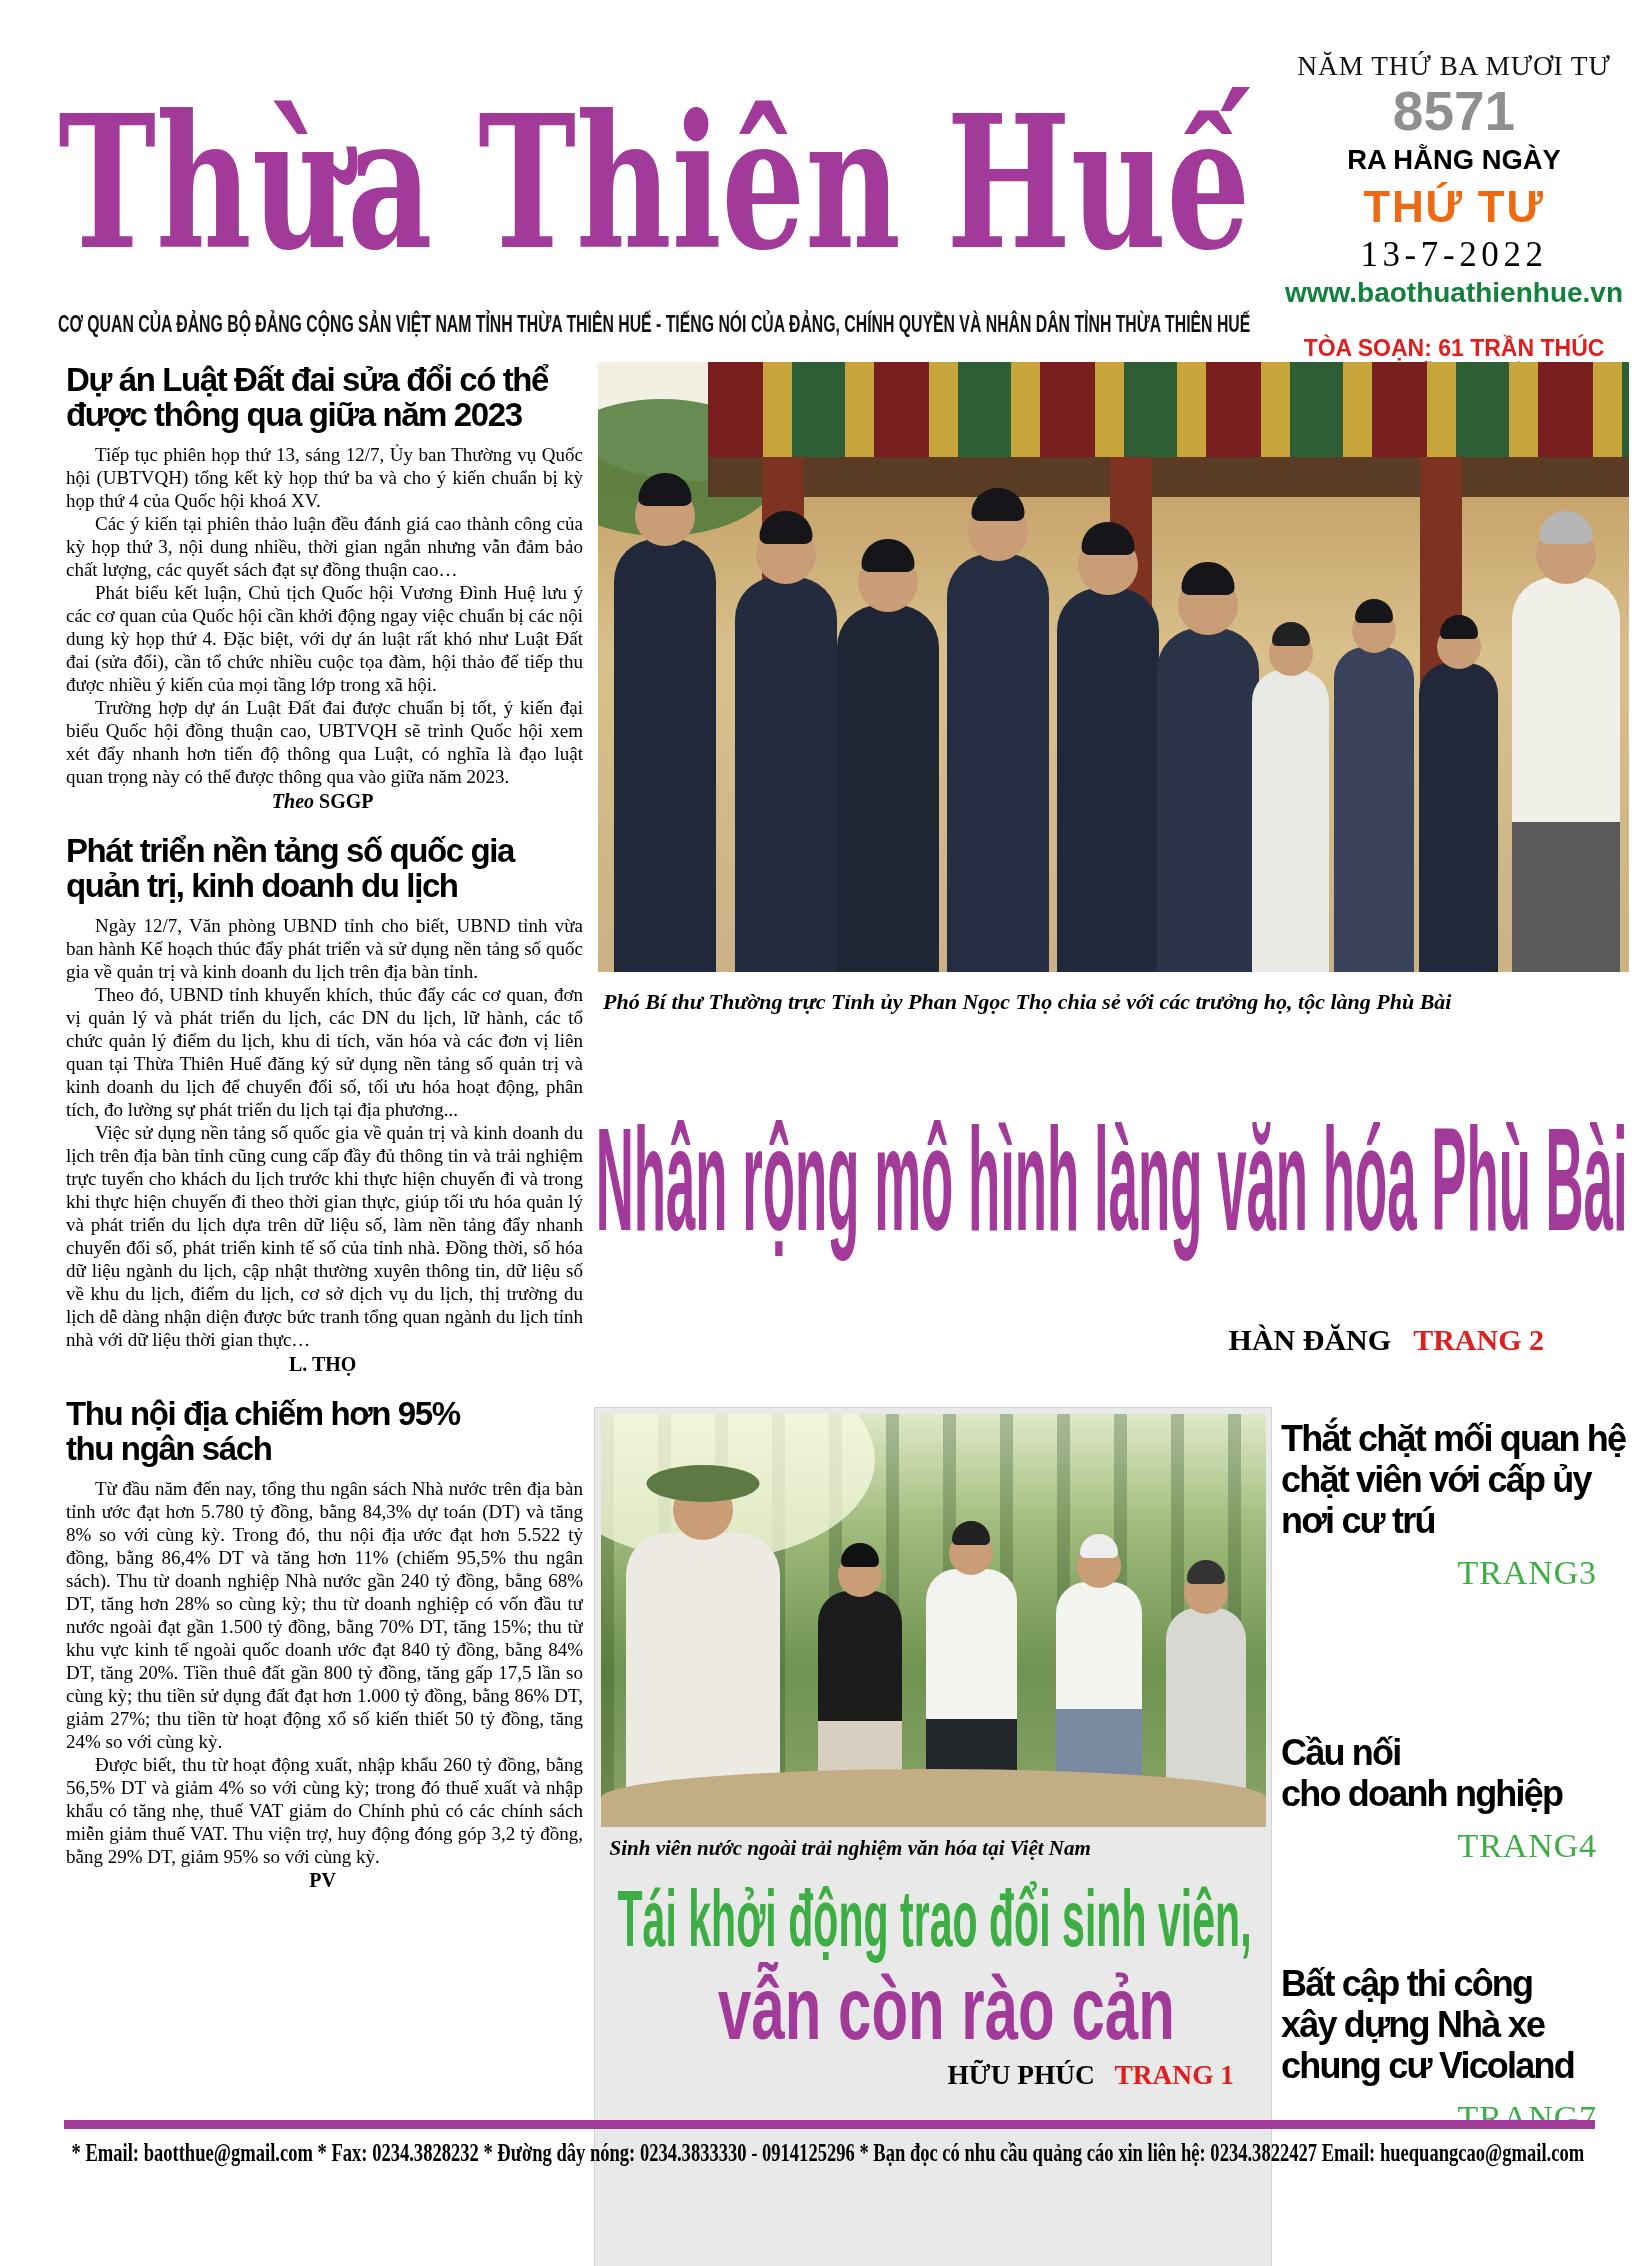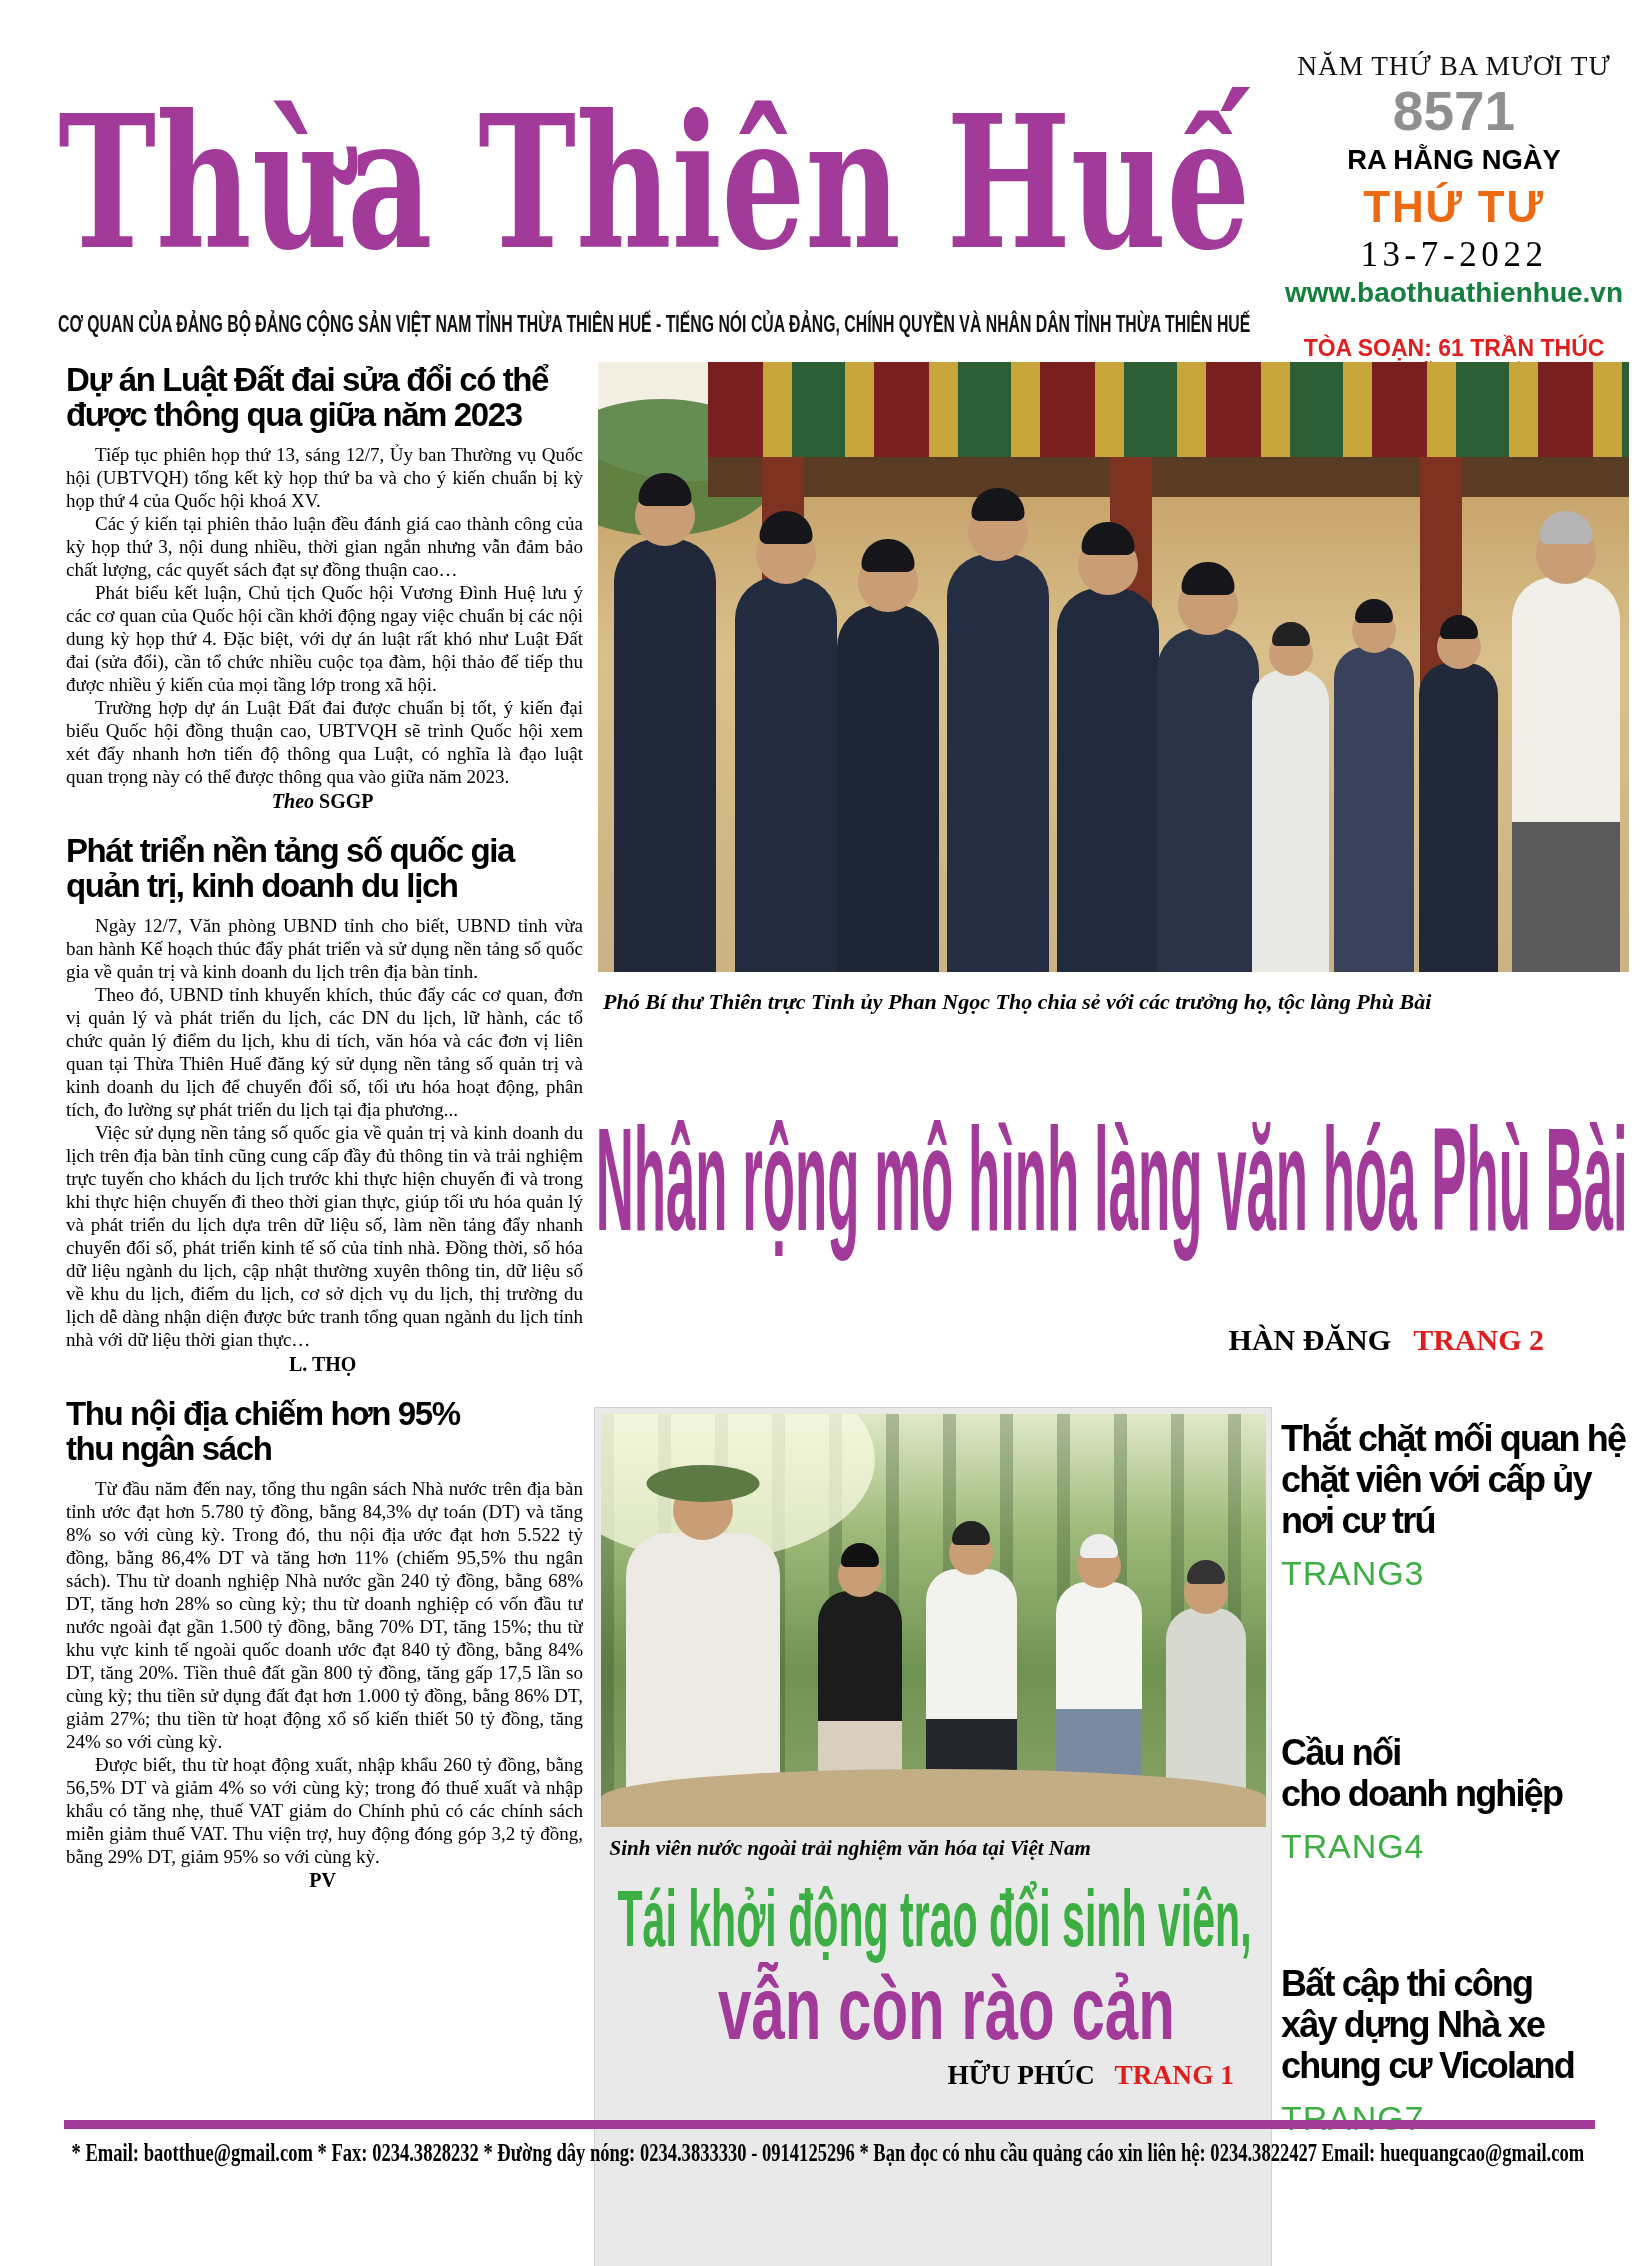--- a/index.html
+++ b/index.html
@@ -75,21 +75,21 @@
   .f2-head1-svg { position:absolute; left:5.5px; top:468px; }
   .f2-head1-text { font-family:"Liberation Sans",sans-serif; font-weight:bold; fill:var(--accent_green,#3cae44); }
   .f2-head2-svg { position:absolute; left:5.5px; top:554px; }
   .f2-head2-text { font-family:"Liberation Sans",sans-serif; font-weight:bold; fill:var(--brand_purple,#a23a9a); }
   .f2-byline { position:absolute; right:37px; top:652px; font-family:"Liberation Serif",serif; font-weight:bold; font-size:27.4px; color:#000; }
   .f2-byline .page-ref { color:var(--accent_red,#e01e1e); margin-left:12.8px; }
 
   
   .teaser { position:absolute; left:1281px; width:358px; }
   .teaser .t-line { font-family:"Liberation Sans",sans-serif; font-weight:bold; font-size:36px; line-height:41px; letter-spacing:-1.8px; color:#000; white-space:nowrap; }
-  .teaser .t-page { margin-top:12.8px; text-align:left; padding-right:42px; font-family:Liberation Sans, sans-serif; font-size:34px; color:var(--accent_green,#3cae44); letter-spacing:0.9px; }
+  .teaser .t-page { margin-top:12.8px; text-align:right; padding-right:42px; font-family:Liberation Serif, serif; font-size:34px; color:var(--accent_green,#3cae44); letter-spacing:0.9px; }
   .teaser1 { top:1418px; }
   .teaser2 { top:1732px; }
   .teaser3 { top:1963px; }
 
   
   .footer-bar { position:absolute; left:64px; top:2120px; width:1531px; height:9.1px; background:var(--brand_purple,#a23a9a); }
   .footer-svg { position:absolute; left:64px; top:2134px; }
   .footer-text { font-family:"Liberation Serif",serif; font-weight:bold; fill:#000; }
 </style>
 </head>
@@ -169,21 +169,21 @@
     <div class="fig" style="left:137px;--h:395px;--c:#232b3e;"></div>
     <div class="fig" style="left:239px;--h:367px;--c:#1e2635;"></div>
     <div class="fig" style="left:349px;--h:418px;--c:#252d42;"></div>
     <div class="fig" style="left:459px;--h:384px;--c:#202a3c;"></div>
     <div class="fig" style="left:559px;--h:344px;--c:#2a3348;"></div>
     <div class="fig small" style="left:654px;--w:77px;--h:302px;--c:#e8e8e4;--hat:#222222;"></div>
     <div class="fig small" style="left:736px;--w:80px;--h:325px;--c:#39425a;"></div>
     <div class="fig small" style="left:821px;--w:79px;--h:309px;--c:#20283a;"></div>
     <div class="fig" style="left:914px;--w:108px;--h:395px;--hat:#b5b5b5;background:linear-gradient(180deg,#f0efe8 0 62%,#5a5a5a 62% 100%);"></div>
   </div>
-  <div class="photo1-caption">Phó Bí thư Thiên trực Tỉnh ủy Phan Ngọc Thọ chia sẻ với các trưởng họ, tộc làng Phù Bài</div>
+  <div class="photo1-caption">Phó Bí thư Thường trực Tỉnh ủy Phan Ngọc Thọ chia sẻ với các trưởng họ, tộc làng Phù Bài</div>
 
   <svg class="feature-head-svg" width="1043" height="215" viewBox="0 0 1142 235">
     <text class="feature-head-text" x="4" y="178" font-size="160" textLength="1130" lengthAdjust="spacingAndGlyphs">Nhân rộng mô hình làng văn hóa Phù Bài</text>
   </svg>
   <div class="kicker">
     <span>HÀN ĐĂNG</span>
     <span class="page-ref">TRANG 2</span>
   </div>
 
   <div class="feature2-box">

